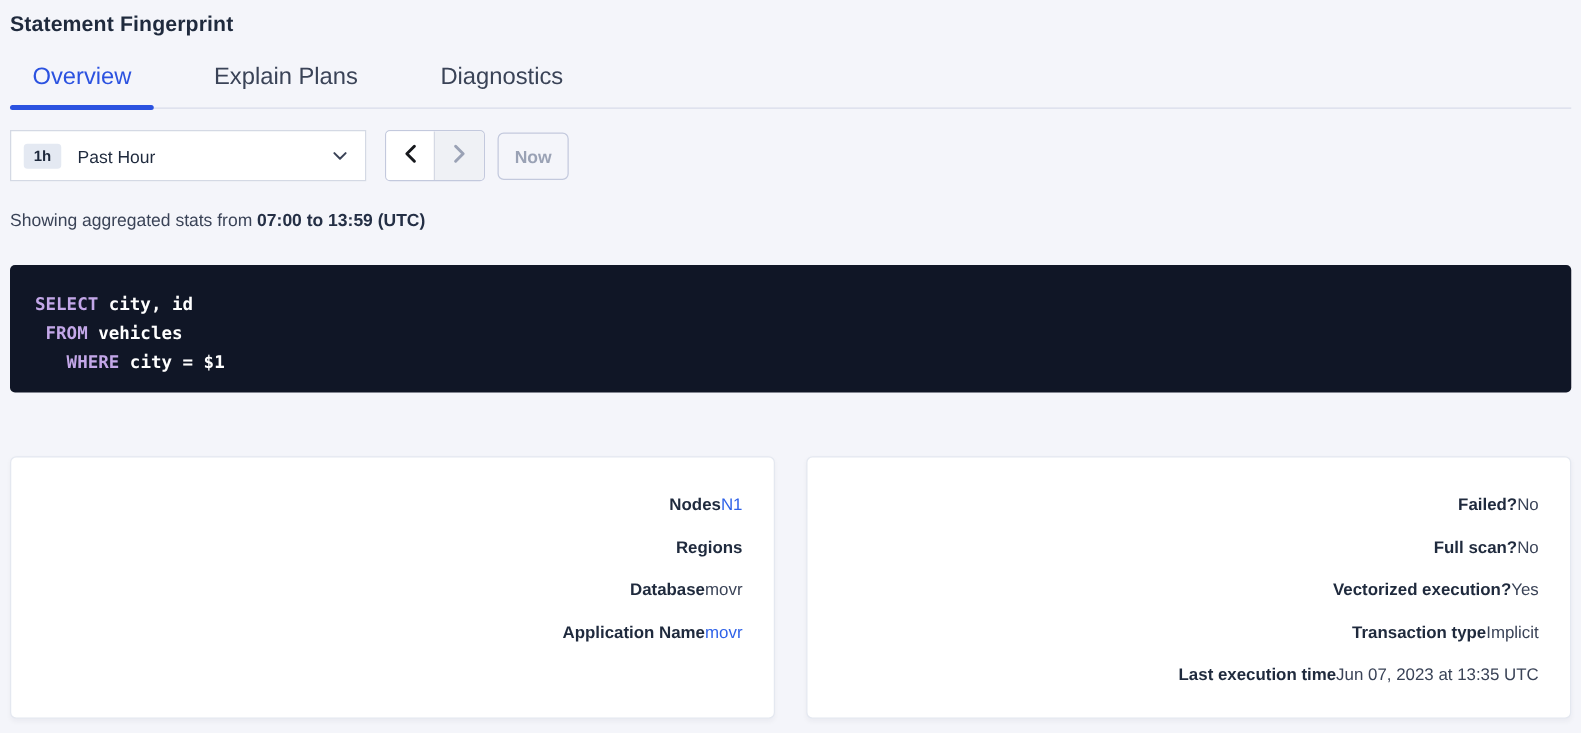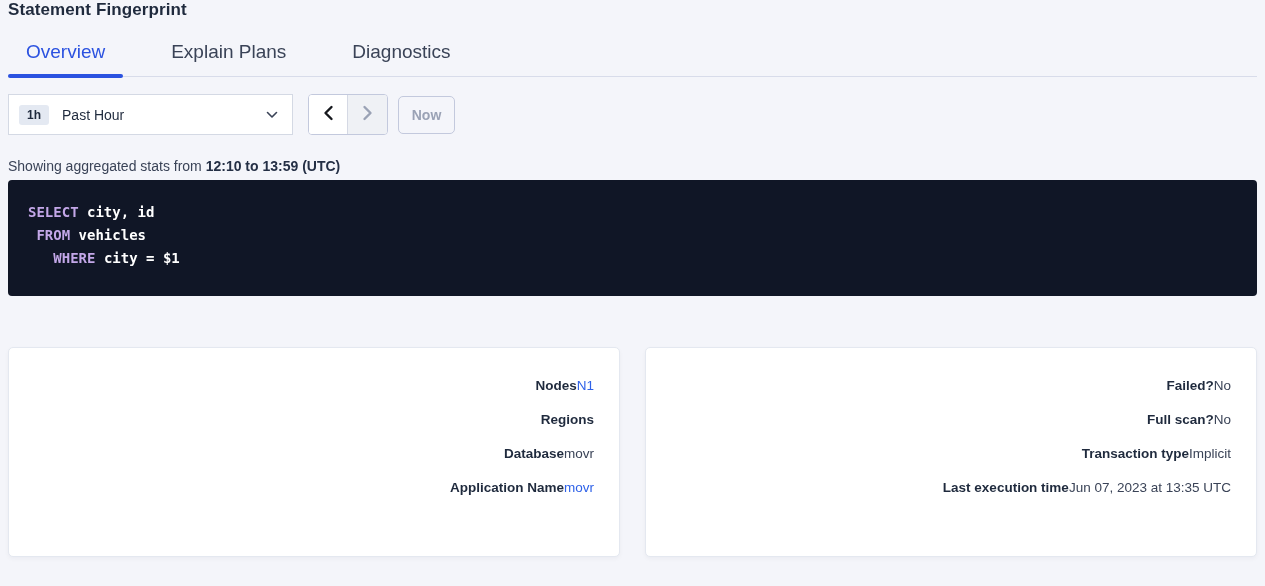--- a/index.html
+++ b/index.html
@@ -10,20 +10,21 @@
     background: #f4f5fa;
     font-family: "Liberation Sans", sans-serif;
     color: #3a4357;
     overflow: hidden;
   }
   .page { padding: 0 8px; }
 
   
   .page-title {
     margin: 0;
+    padding-top: 10px;
     font-size: 17px;
     font-weight: 700;
     color: #1f2a3d;
     letter-spacing: 0.1px;
   }
 
   
   .tabs {
     display: flex;
     margin-top: 21px;
@@ -120,31 +121,31 @@
   .stats-line {
     margin: 23px 0 0;
     font-size: 14px;
     color: #3a4357;
   }
   .stats-line span { white-space: pre; }
   .stats-line strong { color: #242f45; font-weight: 700; }
 
   
   .sql-box {
-    margin-top: 6px;
+    margin-top: 28px;
     background: #101626;
     border-radius: 4px;
     padding: 21px 20px;
     font-family: "DejaVu Sans Mono", "Liberation Mono", monospace;
     font-size: 14px;
     font-weight: 700;
     line-height: 23px;
     color: #ffffff;
     white-space: pre;
-    height: 116px;
+    height: 102px;
   }
   .sql-box .kw { color: #c3a7e8; }
 
   
   .cards {
     display: flex;
     gap: 25px;
     margin-top: 51px;
   }
   .card {
@@ -212,21 +213,21 @@
               <path d="M2.5 2 L8.5 8 L2.5 14" fill="none" stroke="#9aa2b5" stroke-width="2.4" stroke-linecap="round" stroke-linejoin="round"></path>
             </svg>
         </span>
       </button>
     </div>
 
     <button class="now-btn" disabled="">Now</button>
   </div>
 
   <p class="stats-line">
-    <span>Showing aggregated stats from </span><strong>12:10 to 13:59 (UTC)</strong>
+    <span>Showing aggregated stats from </span><strong>07:00 to 13:59 (UTC)</strong>
   </p>
 
   <div class="sql-box"><span class="kw">SELECT</span><span> city, id</span>
 <span> </span><span class="kw">FROM</span><span> vehicles</span>
 <span>   </span><span class="kw">WHERE</span><span> city = $1</span></div>
 
   <div class="cards">
 
     <section class="card">
       <div class="info-row">
@@ -250,20 +251,24 @@
     <section class="card">
       <div class="info-row">
         <span class="info-label">Failed?</span>
         <span class="info-value">No</span>
       </div>
       <div class="info-row">
         <span class="info-label">Full scan?</span>
         <span class="info-value">No</span>
       </div>
       <div class="info-row">
+        <span class="info-label">Vectorized execution?</span>
+        <span class="info-value">Yes</span>
+      </div>
+      <div class="info-row">
         <span class="info-label">Transaction type</span>
         <span class="info-value">Implicit</span>
       </div>
       <div class="info-row">
         <span class="info-label">Last execution time</span>
         <span class="info-value">Jun 07, 2023 at 13:35 UTC</span>
       </div>
     </section>
 
   </div>

